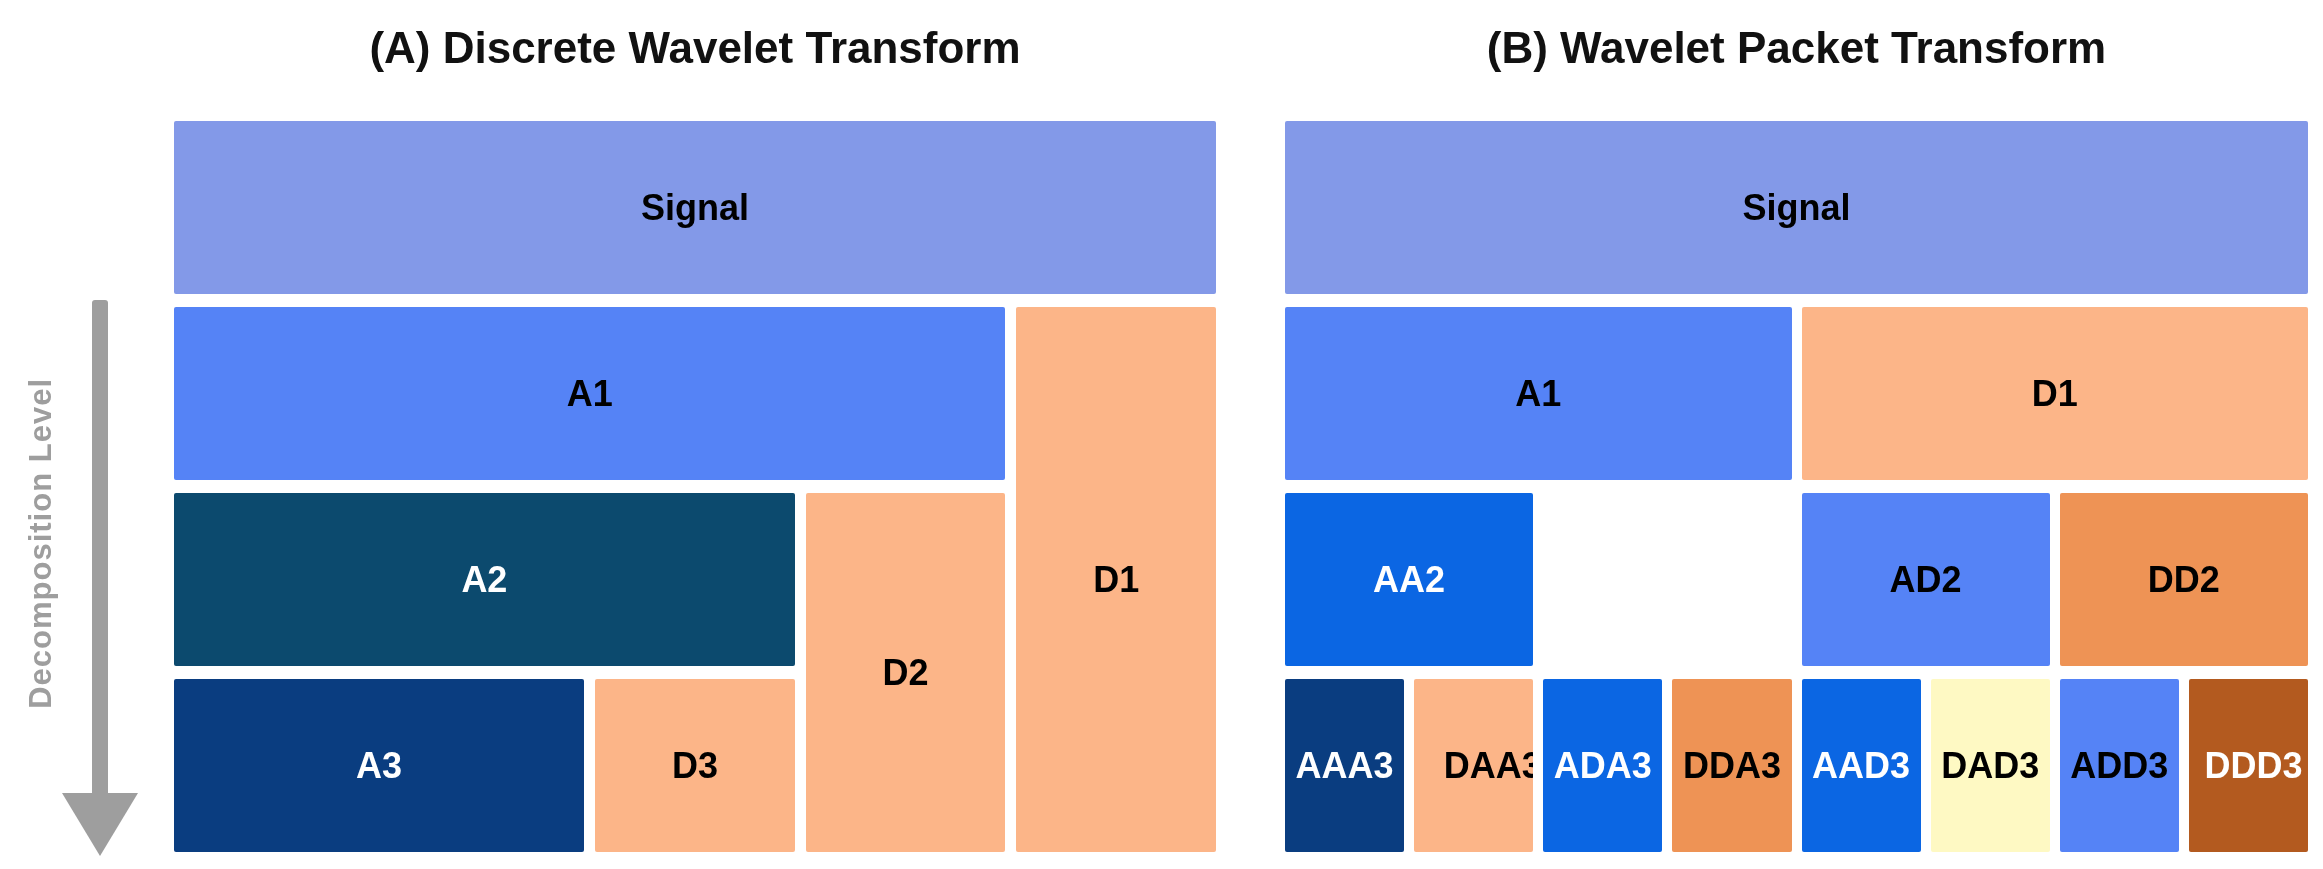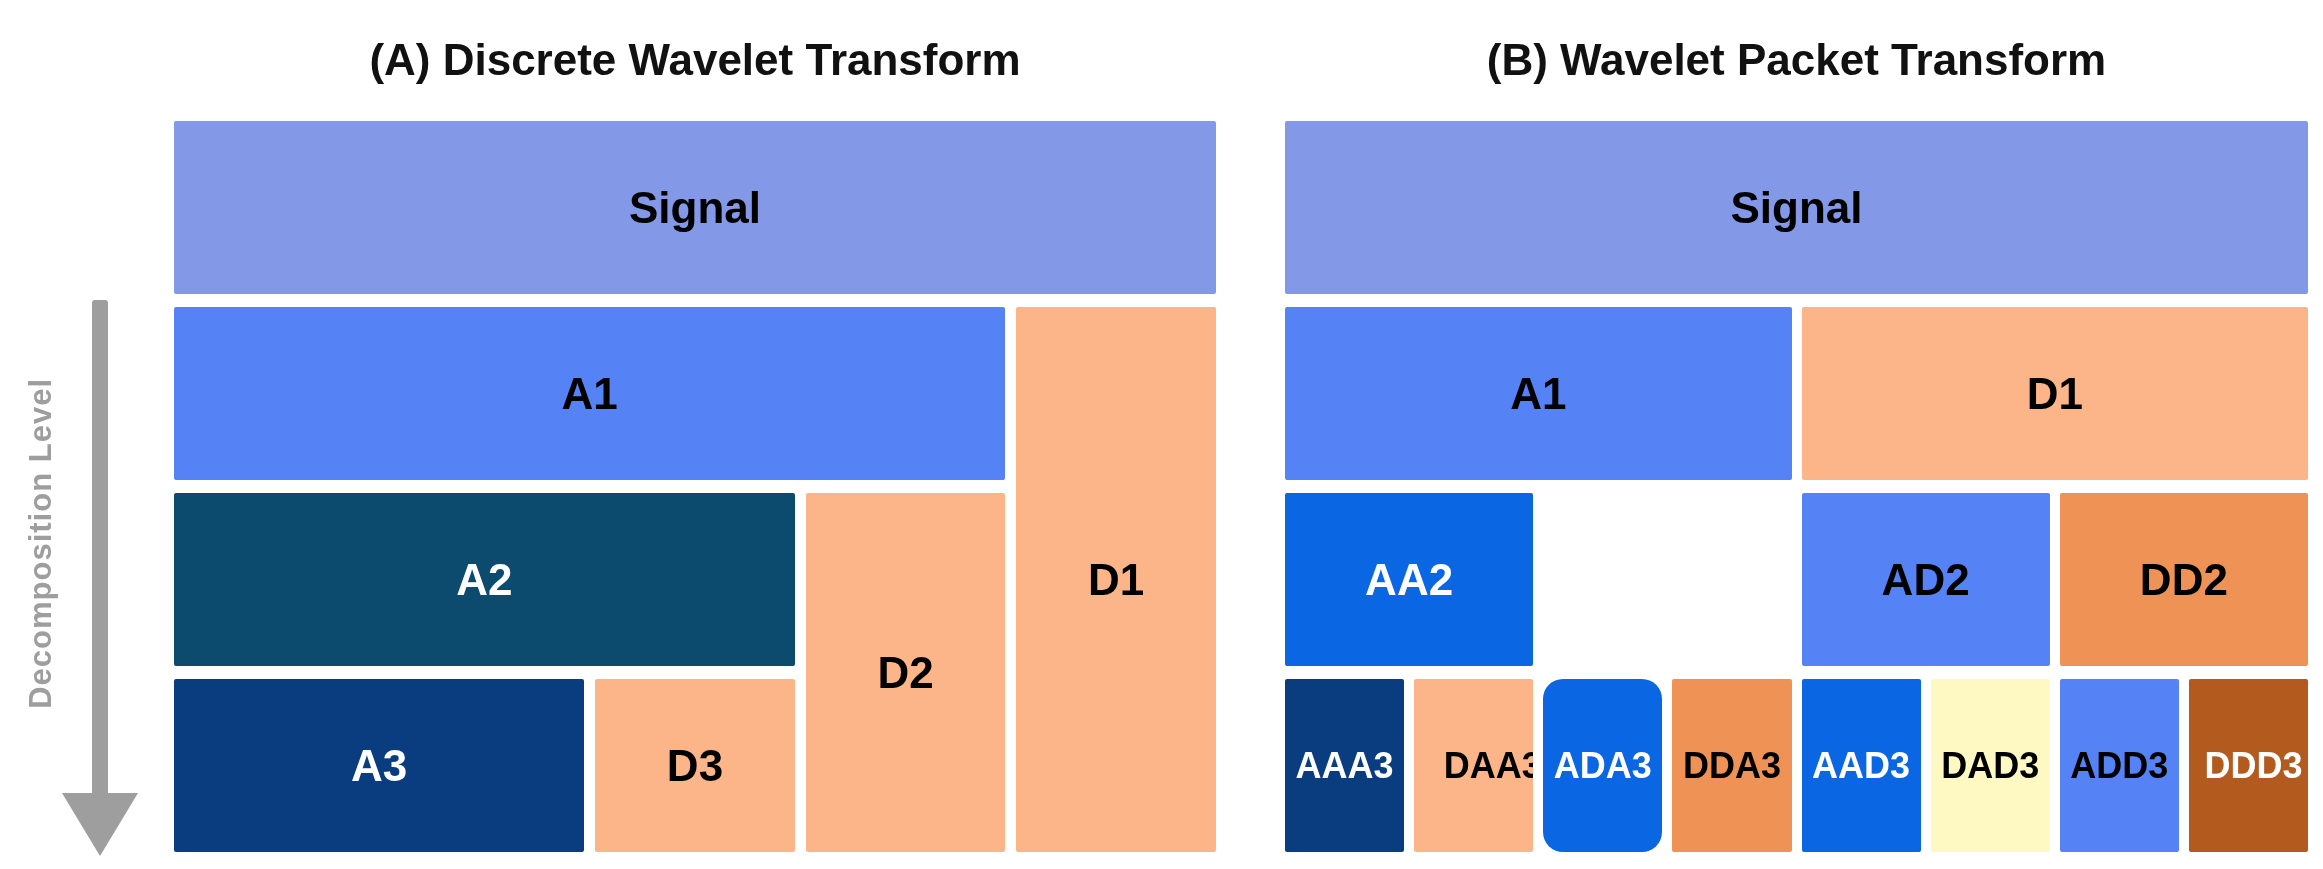--- a/index.html
+++ b/index.html
@@ -1,37 +1,37 @@
 <!DOCTYPE html>
 <html><head>
 <meta charset="utf-8">
 <style>
   html,body{margin:0;padding:0;background:#ffffff;}
   .canvas{
     position:relative;width:2323px;height:869px;background:#ffffff;overflow:hidden;
     font-family:"Liberation Sans", sans-serif;
   }
   .title{
-    position:absolute;top:34px;height:52px;line-height:52px;
+    position:absolute;top:22px;height:52px;line-height:52px;
     text-align:center;font-size:44px;font-weight:bold;color:#111111;
     white-space:nowrap;
   }
   .title-a{left:174px;width:1042px;}
   .title-b{left:1285px;width:1023px;}
 
   .grid{
     position:absolute;top:121px;height:731px;display:grid;
     grid-template-rows:repeat(4,1fr);row-gap:13px;
   }
   .grid-a{left:174px;width:1042px;grid-template-columns:repeat(5,1fr);column-gap:11px;}
   .grid-b{left:1285px;width:1023px;grid-template-columns:repeat(8,1fr);column-gap:10px;}
 
   .blk{
     display:flex;align-items:center;justify-content:center;
-    font-weight:bold;font-size:44px;border-radius:2px;
+    font-weight:bold;font-size:36px;border-radius:2px;
     overflow:hidden;white-space:nowrap;
   }
   .blk.sm{font-size:36px;}
 
   
   .pa-signal{grid-area:1/1/2/6;}
   .pa-a1{grid-area:2/1/3/5;}
   .pa-d1{grid-area:2/5/5/6;}
   .pa-a2{grid-area:3/1/4/4;}
   .pa-d2{grid-area:3/4/5/5;}
@@ -99,21 +99,21 @@
 
   <div class="grid grid-b">
     <div class="blk pb-signal" style="background: rgb(131, 153, 232); color: rgb(0, 0, 0);">Signal</div>
     <div class="blk pb-a1" style="background: rgb(85, 131, 246); color: rgb(0, 0, 0);">A1</div>
     <div class="blk pb-d1" style="background: rgb(252, 181, 136); color: rgb(0, 0, 0);">D1</div>
     <div class="blk pb-aa2" style="background: rgb(11, 102, 227); color: rgb(255, 255, 255);">AA2</div>
     <div class="blk pb-ad2" style="background: rgb(85, 131, 246); color: rgb(0, 0, 0);">AD2</div>
     <div class="blk pb-dd2" style="background: rgb(238, 147, 85); color: rgb(0, 0, 0);">DD2</div>
     <div class="blk sm pb-aaa3" style="background: rgb(10, 61, 128); color: rgb(255, 255, 255);">AAA3</div>
     <div class="blk sm pb-daa3" style="background: rgb(252, 181, 136); color: rgb(0, 0, 0);">DAA3</div>
-    <div class="blk sm pb-ada3" style="background: rgb(11, 102, 227); color: rgb(255, 255, 255); border-radius: 20px;">ADA3</div>
+    <div class="blk sm pb-ada3" style="background: rgb(11, 102, 227); color: rgb(255, 255, 255);">ADA3</div>
     <div class="blk sm pb-dda3" style="background: rgb(238, 147, 85); color: #000000;">DDA3</div>
     <div class="blk sm pb-aad3" style="background: rgb(11, 102, 227); color: rgb(255, 255, 255);">AAD3</div>
     <div class="blk sm pb-dad3" style="background: #fef9c3; color: rgb(0, 0, 0);">DAD3</div>
     <div class="blk sm pb-add3" style="background: rgb(85, 131, 246); color: rgb(0, 0, 0);">ADD3</div>
     <div class="blk sm pb-ddd3" style="background: rgb(179, 90, 31); color: rgb(255, 255, 255);">DDD3</div>
   </div>
 
 </div>
 
 </body></html>

